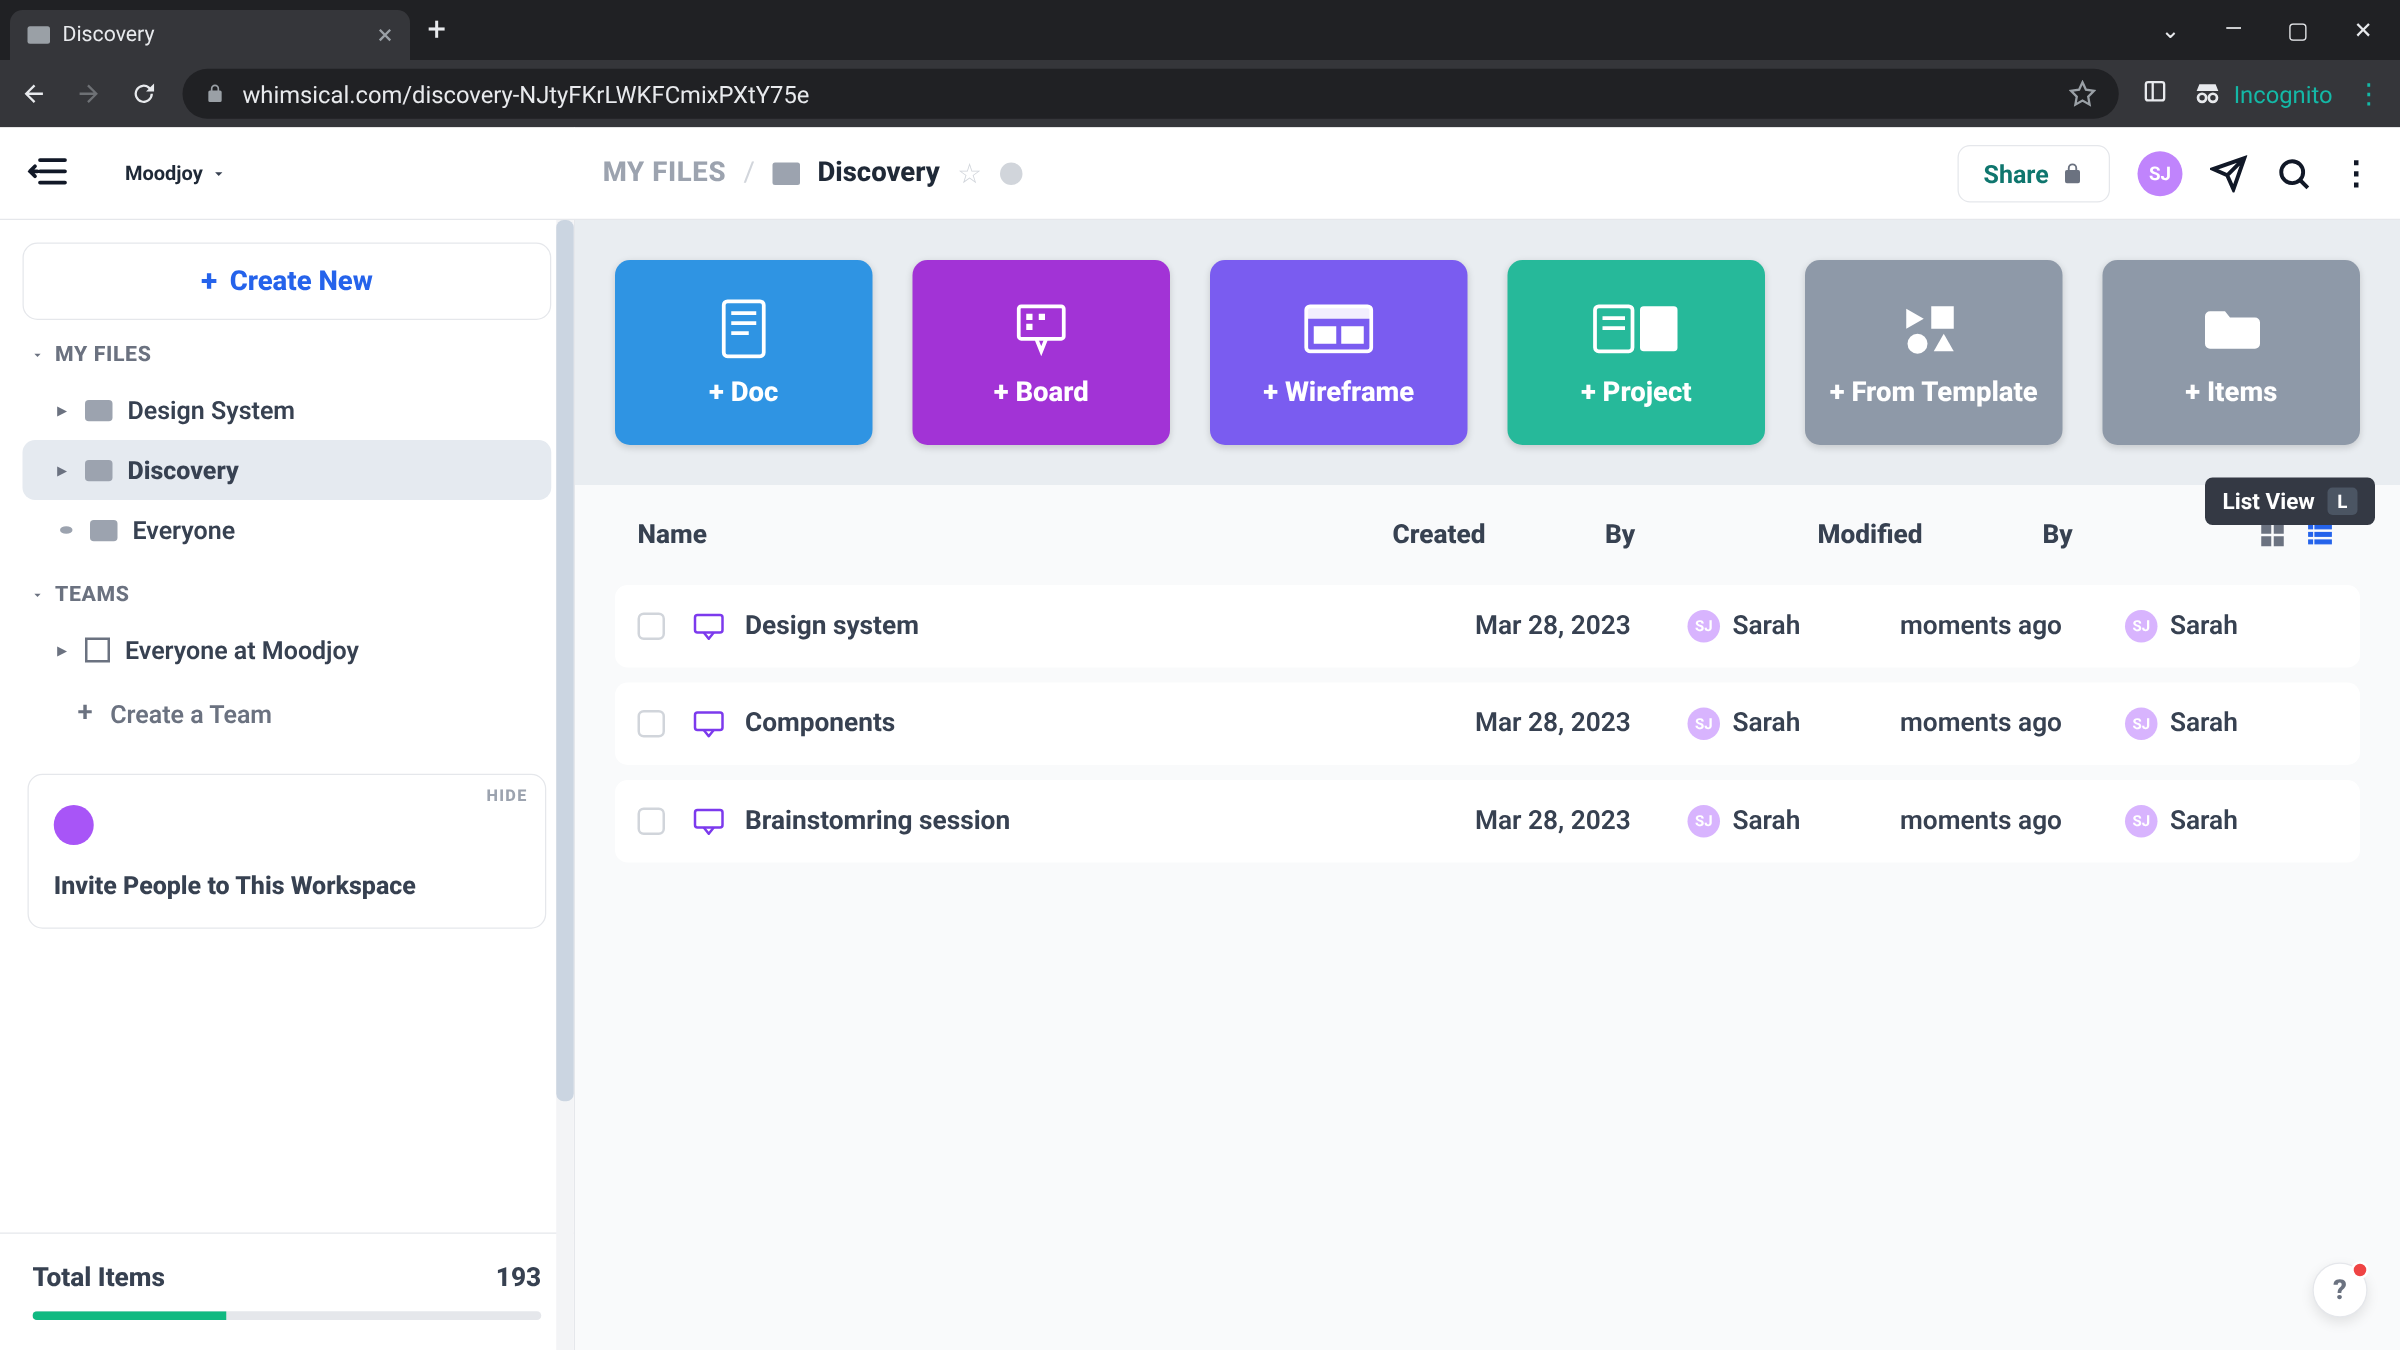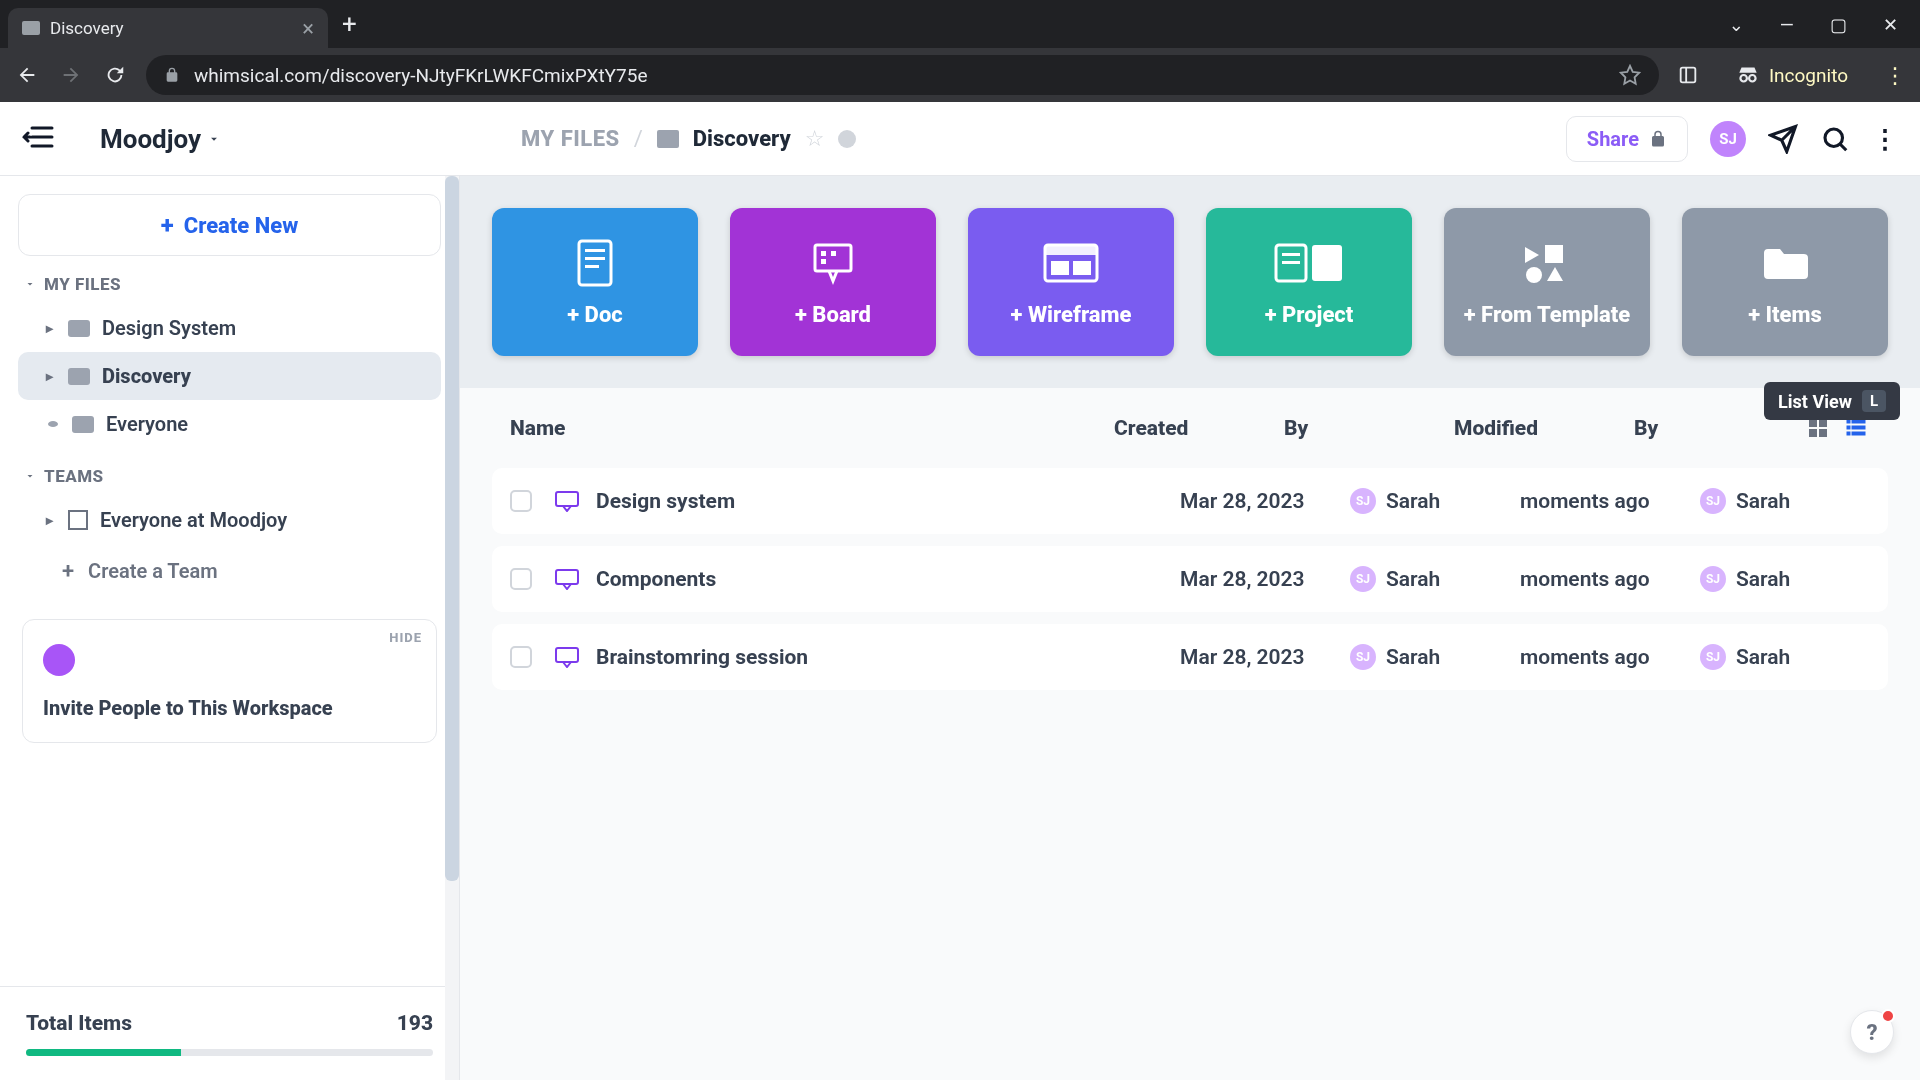--- a/index.html
+++ b/index.html
@@ -14,39 +14,39 @@
 .win-controls { margin-left: auto; display: flex; gap: 36px; color: #e8eaed; font-size: 18px; padding-right: 14px; }
 .win-controls span { cursor: pointer; }
 
 .toolbar { background: #35363a; height: 54px; display: flex; align-items: center; padding: 0 14px; gap: 18px; }
 .nav-btn { width: 26px; height: 26px; display: flex; align-items: center; justify-content: center; cursor: pointer; }
 .nav-btn svg { fill: #e8eaed; }
 .nav-btn.disabled svg { fill: #6e7175; }
 .url-bar { flex: 1; background: #202124; border-radius: 24px; height: 40px; display: flex; align-items: center; padding: 0 18px; color: #e8eaed; gap: 14px; font-size: 19px; }
 .lock-icon { width: 16px; height: 18px; }
 .star-icon { margin-left: auto; }
-.toolbar-right { display: flex; align-items: center; gap: 36px; color: #fef9c3; }
+.toolbar-right { display: flex; align-items: flex-start; gap: 18px; color: #14b8a6; }
 .incognito { display: flex; align-items: center; gap: 8px; font-size: 19px; }
 
 
 .app { background: #fff; height: calc(1080px - 48px - 54px); display: flex; position: relative; }
 
 
 .app-header { position: absolute; top: 0; left: 0; right: 0; height: 74px; background: #fff; border-bottom: 1px solid #e5e7eb; display: flex; align-items: center; padding: 0 22px; z-index: 10; }
 .collapse-btn { cursor: pointer; margin-right: 44px; }
-.workspace-name { font-size: 26px; font-weight: 700; color: #1f2937; display: flex; align-items: center; gap: 6px; cursor: pointer; }
+.workspace-name { font-size: 16px; font-weight: 700; color: #1f2937; display: flex; align-items: center; gap: 6px; cursor: pointer; }
 .breadcrumb { margin-left: 300px; display: flex; align-items: center; gap: 14px; font-size: 22px; }
 .breadcrumb-root { color: #9ca3af; font-weight: 800; letter-spacing: 0.5px; }
 .breadcrumb-sep { color: #d1d5db; }
 .breadcrumb-folder-icon { width: 22px; height: 18px; background: #9ca3af; border-radius: 2px; }
 .breadcrumb-current { color: #1f2937; font-weight: 800; }
 .breadcrumb-star { color: #d1d5db; font-size: 22px; cursor: pointer; }
 .breadcrumb-check { width: 18px; height: 18px; border-radius: 50%; background: #d1d5db; }
 .header-right { margin-left: auto; display: flex; align-items: center; gap: 22px; }
-.share-btn { border: 1px solid #e5e7eb; border-radius: 10px; padding: 10px 20px; font-size: 20px; font-weight: 700; color: #8b5cf6; display: flex; align-items: center; gap: 10px; cursor: pointer; }
+.share-btn { border: 1px solid #e5e7eb; border-radius: 10px; padding: 10px 20px; font-size: 20px; font-weight: 700; color: #0f766e; display: flex; align-items: center; gap: 10px; cursor: pointer; }
 .avatar { width: 36px; height: 36px; border-radius: 50%; background: #c084fc; color: #fff; display: flex; align-items: center; justify-content: center; font-size: 15px; font-weight: 700; }
 .send-icon, .search-icon, .more-icon { cursor: pointer; }
 
 
 .sidebar { width: 460px; background: #fff; border-right: 1px solid #e5e7eb; padding-top: 74px; display: flex; flex-direction: column; position: relative; }
 .sidebar-inner { padding: 18px 18px 0; flex: 1; overflow: auto; }
 .create-btn { width: 100%; border: 1px solid #e5e7eb; border-radius: 12px; padding: 16px; background: #fff; color: #2563eb; font-size: 22px; font-weight: 800; display: flex; align-items: center; justify-content: center; gap: 10px; cursor: pointer; }
 .create-btn .plus { font-size: 24px; }
 .recent-row { display: flex; align-items: center; gap: 14px; padding: 18px 8px; font-size: 21px; font-weight: 700; color: #374151; cursor: pointer; }
 .clock-icon { width: 22px; height: 22px; border: 2px solid #6b7280; border-radius: 50%; position: relative; }

